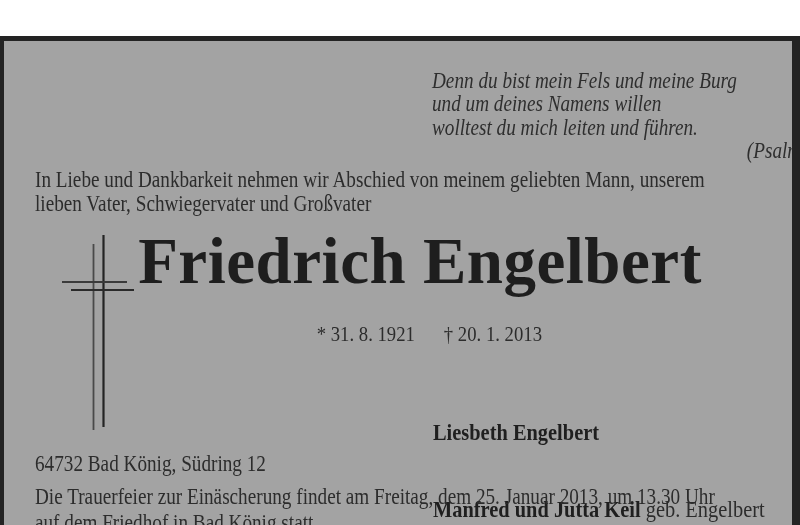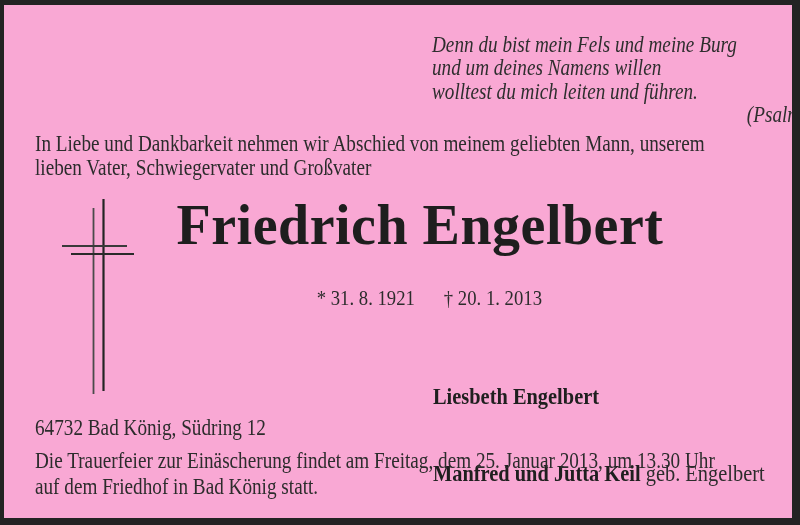--- a/index.html
+++ b/index.html
@@ -4,21 +4,21 @@
 <style>
   html, body { margin: 0; padding: 0; }
   body {
     width: 800px; height: 525px;
     background: #ffffff;
     position: relative;
     overflow: hidden;
     font-family: "Liberation Serif", serif;
     color: #2a2a2a;
   }
-  .page { position: absolute; inset: 0; background: #f9a8d4; }
+  .page { position: absolute; inset: 0; background: #a3a3a3; margin-top: 36px; }
   
   .edge { position: absolute; background: #232323; }
   .edge-top    { left: 0; top: 0; width: 800px; height: 5px; }
   .edge-left   { left: 0; top: 0; width: 4px; height: 525px; }
   .edge-right  { left: 792px; top: 0; width: 8px; height: 525px; }
   .edge-bottom { left: 0; top: 518px; width: 800px; height: 7px; }
 
   .abs { position: absolute; }
 
   
@@ -37,21 +37,21 @@
     transform: scaleX(0.80); transform-origin: 100% 0;
   }
   .intro {
     left: 35px; top: 131px; width: 940px;
     font-size: 24px; line-height: 24.3px; white-space: pre; color: #2c2c2c;
   }
   .cross-wrap { left: 55px; top: 195px; width: 90px; height: 210px; }
   .title {
     left: 110px; top: 198px; width: 620px;
     text-align: center;
-    font-size: 56px; line-height: 54px; font-weight: bold;
+    font-size: 65px; line-height: 54px; font-weight: bold;
     color: #1e1e1e; letter-spacing: 0.5px;
     white-space: nowrap;
   }
   .dates {
     left: 150px; top: 262px; width: 540px;
     text-align: center; font-size: 22px; line-height: 24px;
     color: #2c2c2c; white-space: pre;
     transform: scaleX(0.85);
   }
   .dates .death { margin-left: 34px; }

